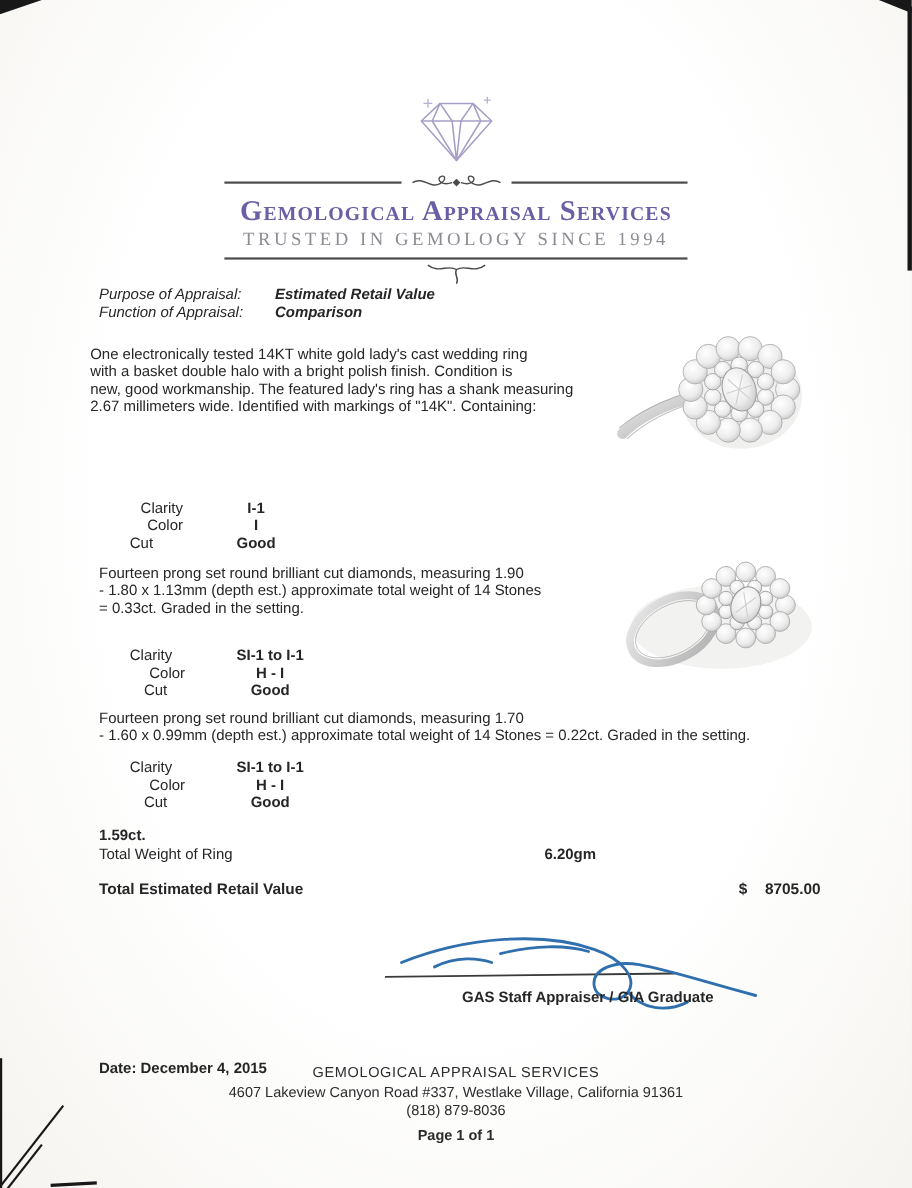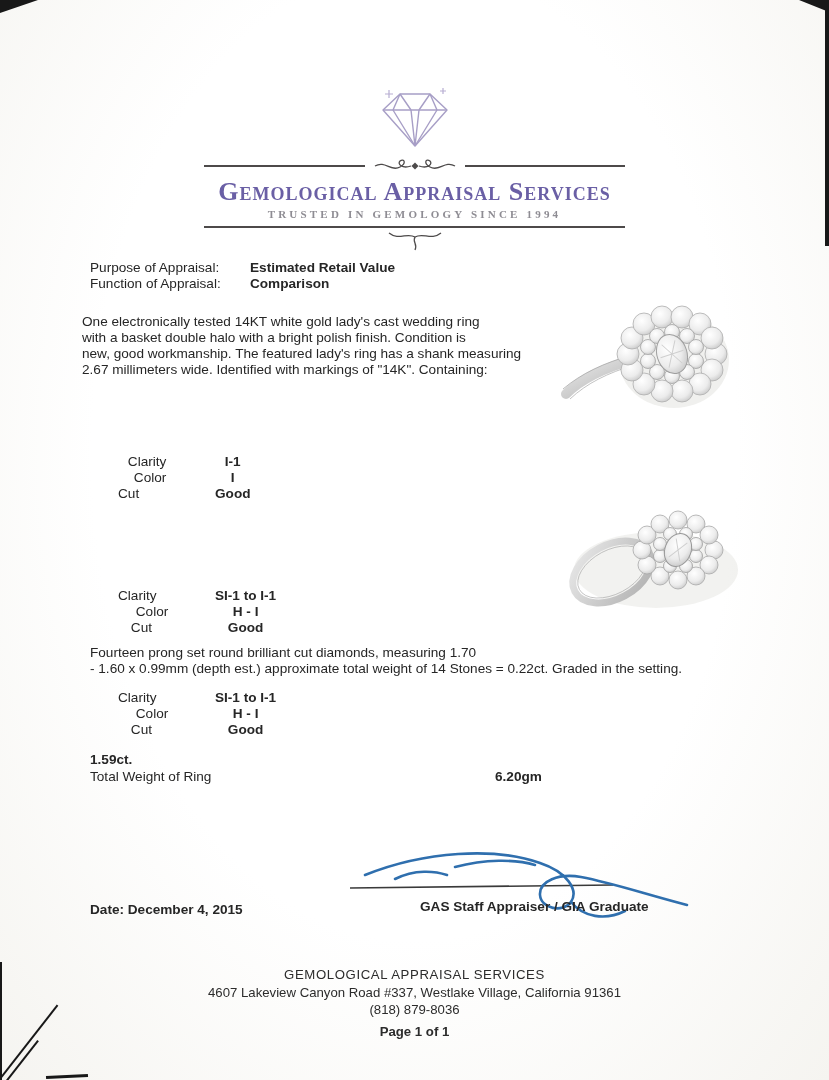--- a/index.html
+++ b/index.html
@@ -22,28 +22,28 @@
   .hdr{position:absolute;left:204px;top:82px;width:421px;display:flex;flex-direction:column;align-items:center;}
   .rule-row{display:flex;align-items:center;width:100%;margin-top:6px;}
   .rule-seg{flex:1;height:2px;background:#4d4a4a;}
   .rule-full{width:100%;height:2px;background:#4d4a4a;margin-top:6px;}
   .brand{
     margin:4px 0 0 0;font-family:"Liberation Serif", serif;font-weight:600;
     font-variant:small-caps;font-size:26px;line-height:1.05;color:#6a5fa5;
     letter-spacing:1px;white-space:nowrap;
   }
   .tagline{
-    margin-top:3px;font-family:"Liberation Serif", serif;font-size:11px;
-    letter-spacing:3.2px;color:#8e8c93;white-space:nowrap;font-weight:bold;
+    margin-top:3px;font-family:"Liberation Serif", serif;font-size:17px;
+    letter-spacing:3.2px;color:#8e8c93;white-space:nowrap;
   }
   .flourish-mid{margin:0 8px;}
   .flourish-bottom{margin-top:1px;}
   
   .para{font-size:13.6px;line-height:15.9px;white-space:pre-line;}
-  .kv-row{display:flex;font-size:13.6px;line-height:16px;}
+  .kv-row{display:flex;font-size:13.6px;line-height:16px;font-style:italic;}
   .kv-label{width:160px;}
   .bold{font-weight:bold;text-align:right;}
   .spec{font-size:13.6px;line-height:16px;}
   .spec-row{display:flex;justify-content:center;}
   .spec-label{width:97px;}
   .spec-value{font-weight:bold;}
   .t-row{display:flex;font-size:13.6px;line-height:16.5px;}
   .t-label{width:405px;}
   .t-value{font-weight:bold;}
   .retail-row{display:flex;justify-content:space-between;font-size:14px;font-weight:bold;}
@@ -177,20 +177,23 @@
     <div class="spec-row">
       <span class="spec-label">Color</span>
       <span class="spec-value">I</span>
     </div>
     <div class="spec-row">
       <span class="spec-label">Cut</span>
       <span class="spec-value">Good</span>
     </div>
   </div>
 
+  <div class="abs para" style="left:90px;top:513px;width:440px;">Fourteen prong set round brilliant cut diamonds, measuring 1.90
+- 1.80 x 1.13mm (depth est.) approximate total weight of 14 Stones
+= 0.33ct. Graded in the setting.</div>
 
   <svg class="photo" style="left:560px;top:498px;" width="186" height="128" viewBox="0 0 186 128">
     <defs>
       <radialGradient id="st2" cx="40%" cy="35%" r="75%">
         <stop offset="0" stop-color="#ffffff"></stop>
           <stop offset="0.6" stop-color="#ececec"></stop>
           <stop offset="1" stop-color="#c2c2c2"></stop>
       </radialGradient>
       <linearGradient id="bd2" x1="0" y1="0" x2="1" y2="1">
         <stop offset="0" stop-color="#e9e9e9"></stop>
@@ -265,32 +268,39 @@
   <div class="abs" style="left:90px;top:752px;">
     <div class="t-row">
       <span class="t-value">1.59ct.</span>
     </div>
     <div class="t-row">
       <span class="t-label">Total Weight of Ring</span>
       <span class="t-value">6.20gm</span>
     </div>
   </div>
 
+  <div class="abs retail-row" style="left:90px;top:800px;width:656px;">
+    <span>Total Estimated Retail Value</span>
+    <span class="retail-group">
+      <span>$</span>
+      <span>8705.00</span>
+    </span>
+  </div>
 
   <svg class="abs" style="left:335px;top:843px;" width="372" height="82" viewBox="0 0 372 82">
     <path d="M15,45 L278,42" stroke="#3a3a3a" stroke-width="1.6" fill="none"></path>
     <g fill="none" stroke="#2f6fae" stroke-width="2.6" stroke-linecap="round">
       <path d="M30,32 C90,8 160,4 205,20 C232,29 244,47 236,59 C228,70 206,66 205,52 C204,38 224,30 246,34 C278,40 306,50 352,62"></path>
       <path d="M236,59 C248,74 270,78 290,68"></path>
       <path d="M120,24 C150,16 180,16 200,22"></path>
       <path d="M60,36 C80,26 100,28 112,32"></path>
     </g>
   </svg>
 
-  <div class="abs sig-line-text" style="left:90px;top:902px;">Date: December 4, 2015</div>
+  <div class="abs sig-line-text" style="left:90px;top:963px;">Date: December 4, 2015</div>
   <div class="abs sig-line-text" style="left:420px;top:899px;">GAS Staff Appraiser / GIA Graduate</div>
 
   <div class="footer">
     <div class="company">GEMOLOGICAL APPRAISAL SERVICES</div>
     <div>4607 Lakeview Canyon Road #337, Westlake Village, California 91361</div>
     <div>(818) 879-8036</div>
     <div class="pageno">Page 1 of 1</div>
   </div>
 
 </div>

